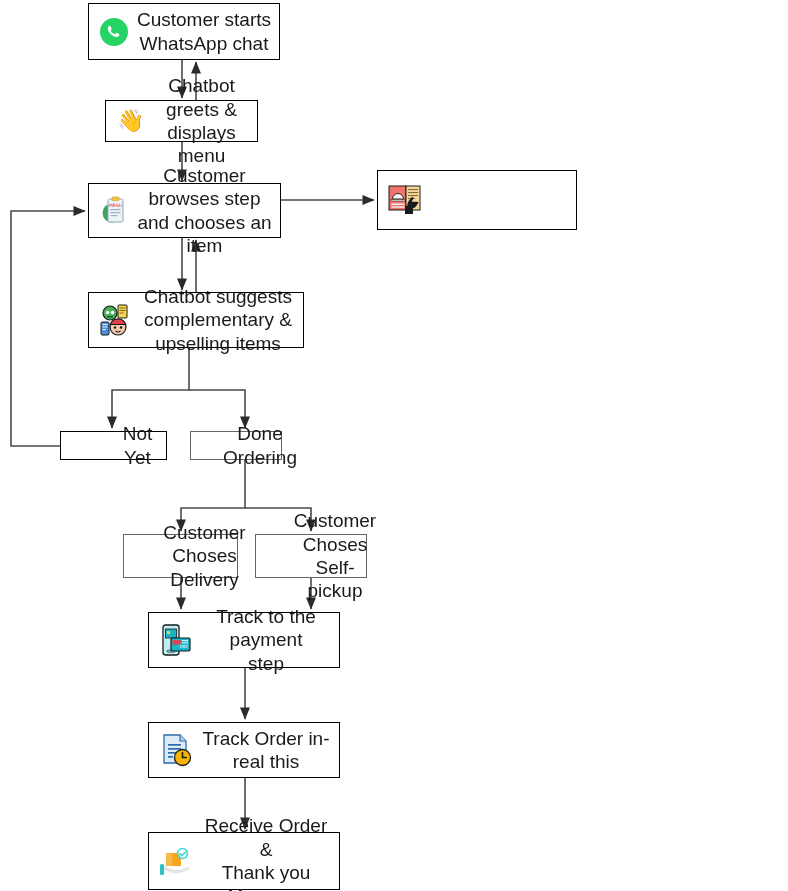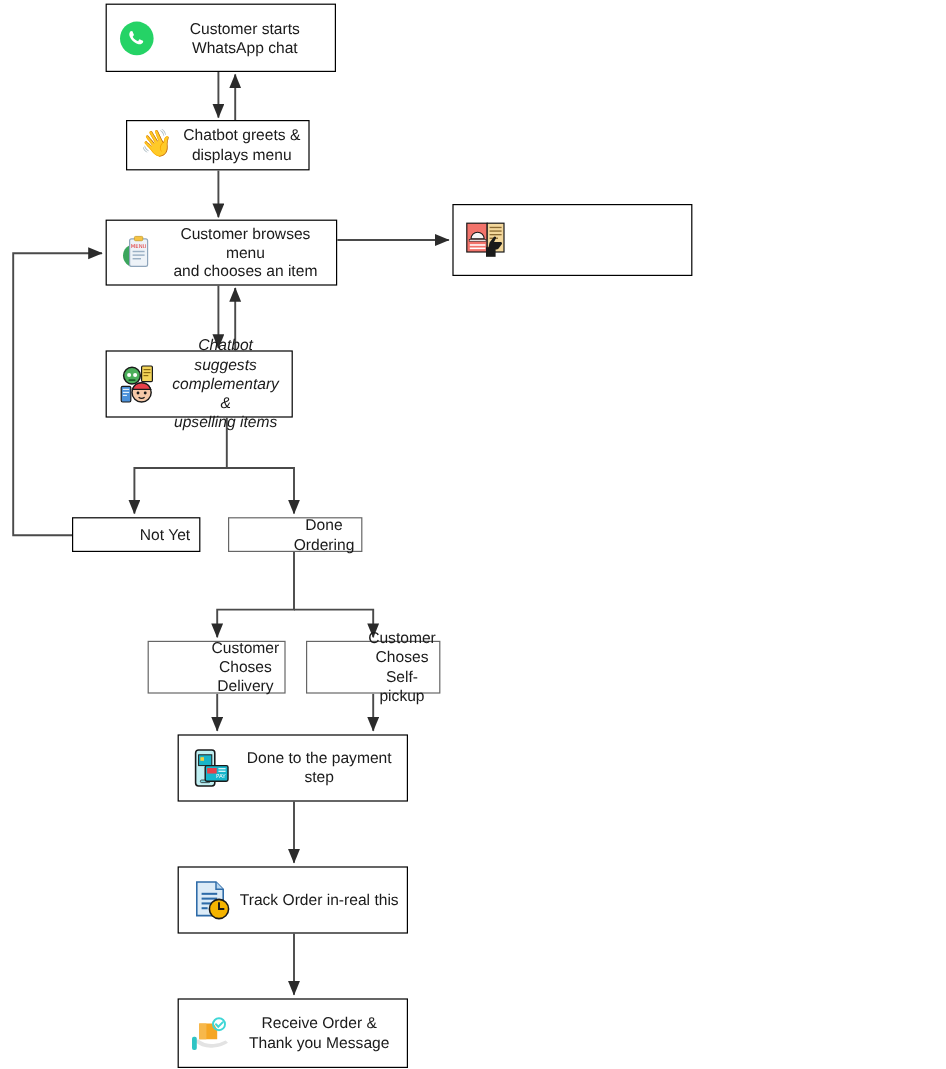--- a/index.html
+++ b/index.html
@@ -10,21 +10,21 @@
   #canvas{position:absolute;left:0;top:0;width:788px;height:891px;}
   svg.edges{position:absolute;left:0;top:0;width:788px;height:891px;pointer-events:none;}
 
   .node{
     position:absolute;box-sizing:border-box;
     background:#ffffff;border:1px solid #000000;
     display:flex;align-items:center;justify-content:center;padding-left:48px;
   }
   .node.gray{border:1px solid #666666;}
   .node .lbl{
-    font-size:13px;color:#1a1a1a;line-height:1.23;text-align:center;
+    font-size:19px;color:#1a1a1a;line-height:1.23;text-align:center;
     white-space:pre-line;
   }
   .node.withicon{justify-content:flex-start;padding-left:8px;}
   .node.withicon .lbl{flex:1;text-align:center;padding-right:6px;}
   .ico{
     width:34px;height:34px;flex:0 0 34px;margin-right:4px;
     position:relative;display:block;
   }
   .ico svg{display:block;width:34px;height:34px;}
   .ico.big{width:38px;height:38px;flex:0 0 38px;}
@@ -102,21 +102,21 @@
       <svg viewBox="0 0 34 34" xmlns="http://www.w3.org/2000/svg">
         <circle cx="15" cy="19" r="9.5" fill="#3BA55D"></circle>
         <rect x="11" y="5" width="15" height="23" rx="1.6" fill="#eef3f8" stroke="#8fa5bb" stroke-width="1"></rect>
         <rect x="15" y="3" width="7" height="3.6" rx="1" fill="#F5C344" stroke="#c9a02c" stroke-width=".7"></rect>
         <text x="18.5" y="13" font-size="4.4" fill="#E03030" text-anchor="middle" font-family="DejaVu Sans, sans-serif">MENU</text>
         <rect x="13.5" y="15" width="10" height="1.2" fill="#9bb0c4"></rect>
         <rect x="13.5" y="18" width="10" height="1.2" fill="#9bb0c4"></rect>
         <rect x="13.5" y="21" width="7" height="1.2" fill="#9bb0c4"></rect>
       </svg>
     </span>
-    <span class="lbl">Customer browses menu
+    <span class="lbl">Customer browses step
 and chooses an item</span>
   </div>
 
   <div class="node withicon" style="left:377px;top:170px;width:200px;height:60px;">
     <span class="ico big">
       <svg viewBox="0 0 38 38" xmlns="http://www.w3.org/2000/svg">
         <rect x="3" y="5" width="17" height="24" fill="#F2736B" stroke="#1a1a1a" stroke-width="1"></rect>
         <path d="M6.5 18a5.5 5.5 0 0 1 11 0z" fill="#f5f5f5" stroke="#1a1a1a" stroke-width=".9"></path>
         <rect x="5" y="18.6" width="14" height="1.4" fill="#f5f5f5" stroke="#1a1a1a" stroke-width=".5"></rect>
         <rect x="5.5" y="22.5" width="13" height="1.3" fill="#ffffff"></rect>
@@ -127,21 +127,21 @@
           <rect x="22" y="11" width="10" height="1.1"></rect>
           <rect x="22" y="14" width="10" height="1.1"></rect>
           <rect x="22" y="17" width="7" height="1.1"></rect>
         </g>
         <path d="M22 21 l3.5-4.5 c.8-1 2.4-.2 1.8 1 l-1.6 3.2 h5.4 c1.2 0 1.6 1.2 1 1.9 l-2.5 3.2 c-.6.8-1.6 1.2-2.6 1.2 h-4.2 c-1 0-1.8-.7-1.8-1.7z" fill="#1a1a1a"></path>
         <rect x="19" y="25" width="8" height="8" fill="#1a1a1a"></rect>
       </svg>
     </span>
   </div>
 
-  <div class="node withicon" style="left:88px;top:292px;width:156px;height:56px;font-style:italic;">
+  <div class="node withicon" style="left:88px;top:292px;width:216px;height:56px;">
     <span class="ico big">
       <svg viewBox="0 0 38 38" xmlns="http://www.w3.org/2000/svg">
         <circle cx="13" cy="12" r="7" fill="#4BAE5A" stroke="#1a1a1a" stroke-width="1.2"></circle>
         <circle cx="10.6" cy="11.5" r="1.7" fill="#ffffff"></circle>
         <circle cx="15.6" cy="11.5" r="1.7" fill="#ffffff"></circle>
         <rect x="10" y="15" width="6" height="1.4" rx=".7" fill="#1a5c28"></rect>
         <rect x="21" y="4" width="9" height="13" rx="1" fill="#F3D458" stroke="#1a1a1a" stroke-width="1"></rect>
         <g fill="#8a6a10">
           <rect x="22.6" y="6.5" width="5.8" height="1"></rect>
           <rect x="22.6" y="9" width="5.8" height="1"></rect>
@@ -162,21 +162,21 @@
     </span>
     <span class="lbl">Chatbot suggests
 complementary &amp;
 upselling items</span>
   </div>
 
   <div class="node" style="left:60px;top:431px;width:107px;height:29px;">
     <span class="lbl">Not Yet</span>
   </div>
 
-  <div class="node gray" style="left:190px;top:431px;width:112px;height:29px;">
+  <div class="node gray" style="left:190px;top:431px;width:92px;height:29px;">
     <span class="lbl">Done Ordering</span>
   </div>
 
   <div class="node gray" style="left:123px;top:534px;width:115px;height:44px;">
     <span class="lbl">Customer Choses
 Delivery</span>
   </div>
 
   <div class="node gray" style="left:255px;top:534px;width:112px;height:44px;">
     <span class="lbl">Customer Choses
@@ -192,21 +192,21 @@
         <rect x="10" y="29" width="8" height="2.2" rx="1" fill="#7fd6de" stroke="#1a1a1a" stroke-width=".6"></rect>
         <rect x="14" y="17" width="19" height="13" rx="1.4" fill="#17B6CC" stroke="#1a1a1a" stroke-width="1.2"></rect>
         <rect x="15.6" y="19" width="8" height="4.6" fill="#E8404A"></rect>
         <text x="27" y="27" font-size="4.6" fill="#ffffff" text-anchor="middle" font-family="DejaVu Sans, sans-serif">PAY</text>
         <g fill="#d6f4f8">
           <rect x="25" y="19" width="6" height="1.1"></rect>
           <rect x="25" y="21.2" width="6" height="1.1"></rect>
         </g>
       </svg>
     </span>
-    <span class="lbl">Done to the payment
+    <span class="lbl">Track to the payment
 step</span>
   </div>
 
   <div class="node withicon" style="left:148px;top:722px;width:192px;height:56px;">
     <span class="ico big">
       <svg viewBox="0 0 38 38" xmlns="http://www.w3.org/2000/svg">
         <path d="M7 4 h16 l6 6 v22 H7 z" fill="#DCEBF7" stroke="#2E6BA8" stroke-width="1.3"></path>
         <path d="M23 4 v6 h6" fill="#b9d6ee" stroke="#2E6BA8" stroke-width="1.2"></path>
         <g fill="#2E6BA8">
           <rect x="11" y="13" width="13" height="1.7"></rect>

